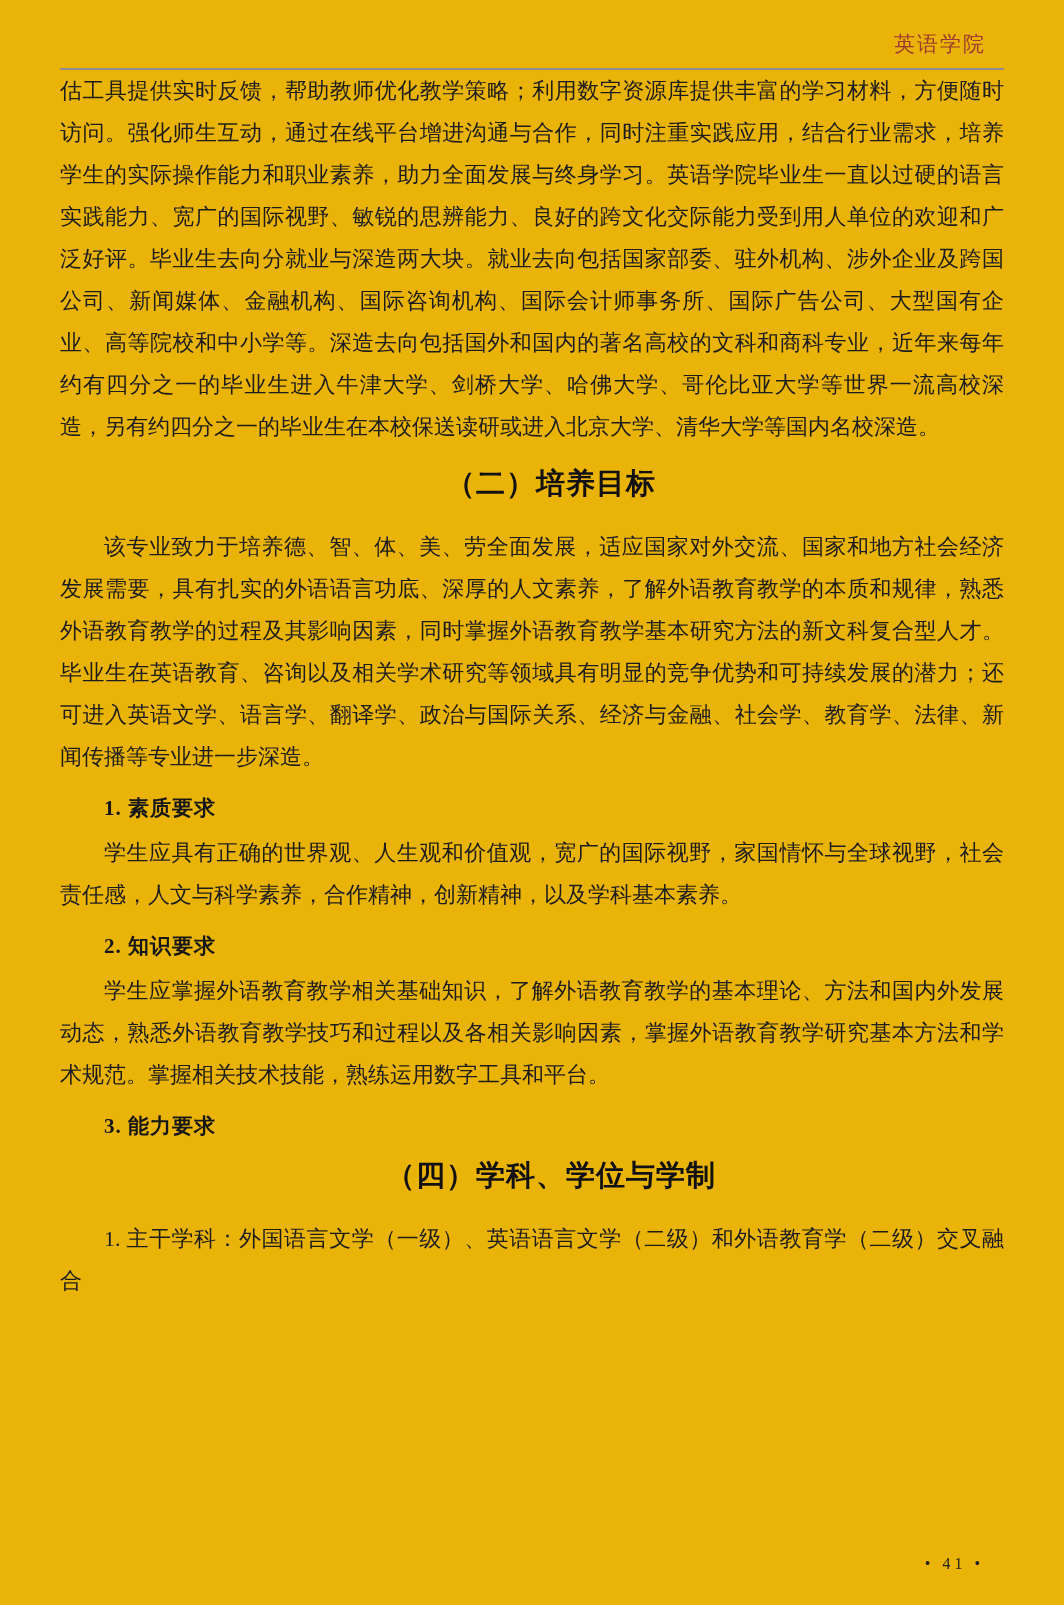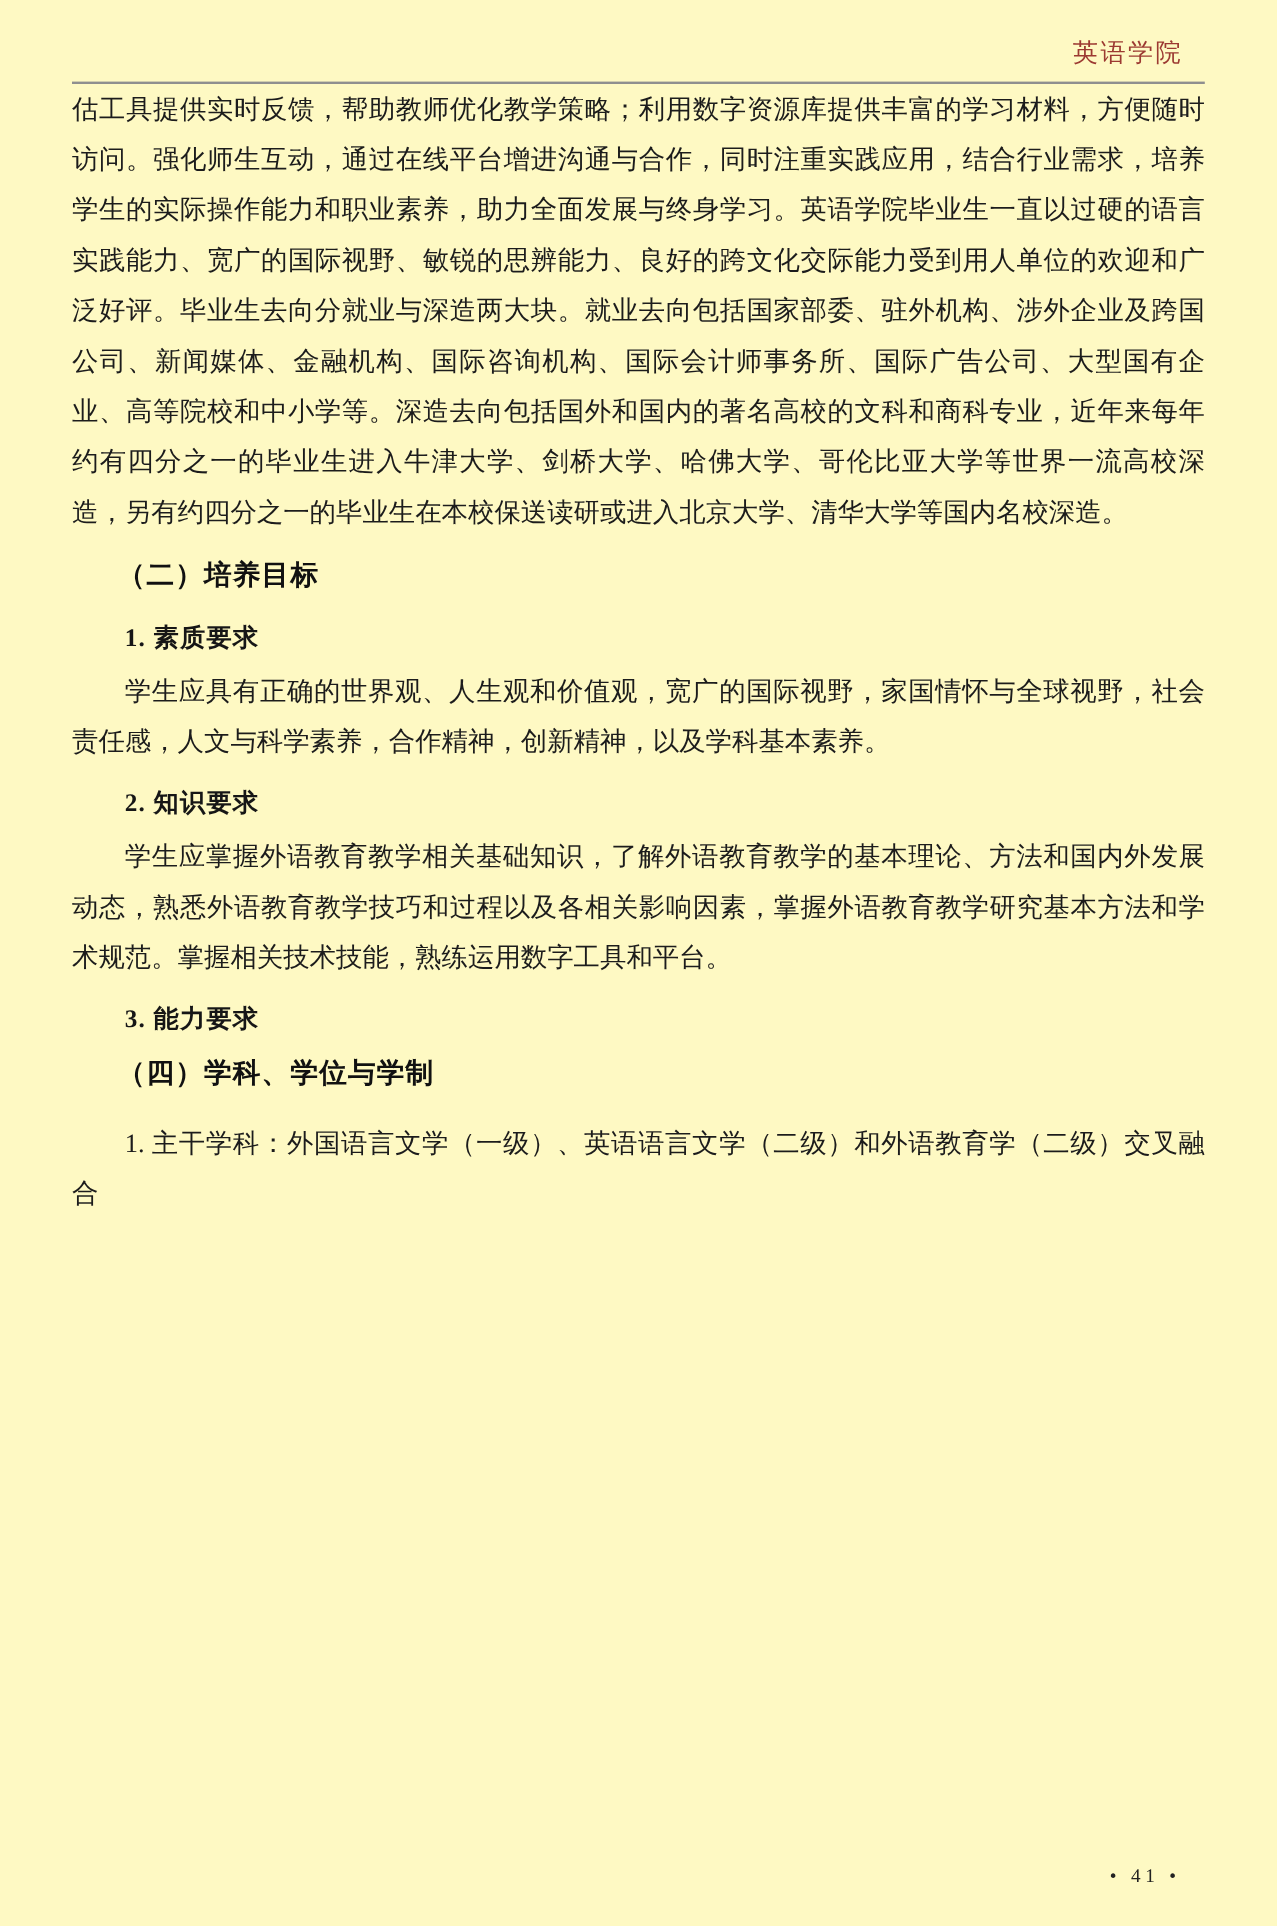--- a/index.html
+++ b/index.html
@@ -13,21 +13,21 @@
     overflow: hidden;
     font-family: "Liberation Serif", "DejaVu Serif", serif;
     color: #1f1f1f;
   }
   .page {
     box-sizing: border-box;
     width: 1064px;
     height: 1605px;
     padding: 30px 60px 0 60px;
     position: relative;
-    background: #fef9c3;
+    background: #eab308;
   }
   .page-header {
     text-align: right;
     padding-right: 18px;
   }
   .college-name {
     font-family: "Liberation Sans", "DejaVu Sans", sans-serif;
     font-size: 21px;
     color: #9c3a32;
     letter-spacing: 2px;
@@ -44,26 +44,27 @@
     line-height: 42px;
     text-align: justify;
     margin: 0;
     color: #1c1c1c;
   }
   .indent {
     text-indent: 2em;
   }
   .section-heading {
     font-family: "Liberation Sans", "DejaVu Sans", sans-serif;
-    font-size: 23px;
+    font-size: 29px;
     font-weight: bold;
     color: #111111;
     margin: 16px 0 22px 0;
     padding-left: 38px;
     letter-spacing: 1px;
+    text-align: center;
   }
   .sub-heading {
     font-family: "Liberation Serif", "DejaVu Serif", serif;
     font-size: 21px;
     font-weight: bold;
     color: #161616;
     margin: 16px 0 10px 0;
     padding-left: 44px;
     letter-spacing: 1px;
   }
@@ -86,20 +87,21 @@
     <span class="college-name">英语学院</span>
   </div>
   <hr class="header-rule">
 
   <div class="content">
 
     <p class="body-para">估工具提供实时反馈，帮助教师优化教学策略；利用数字资源库提供丰富的学习材料，方便随时访问。强化师生互动，通过在线平台增进沟通与合作，同时注重实践应用，结合行业需求，培养学生的实际操作能力和职业素养，助力全面发展与终身学习。英语学院毕业生一直以过硬的语言实践能力、宽广的国际视野、敏锐的思辨能力、良好的跨文化交际能力受到用人单位的欢迎和广泛好评。毕业生去向分就业与深造两大块。就业去向包括国家部委、驻外机构、涉外企业及跨国公司、新闻媒体、金融机构、国际咨询机构、国际会计师事务所、国际广告公司、大型国有企业、高等院校和中小学等。深造去向包括国外和国内的著名高校的文科和商科专业，近年来每年约有四分之一的毕业生进入牛津大学、剑桥大学、哈佛大学、哥伦比亚大学等世界一流高校深造，另有约四分之一的毕业生在本校保送读研或进入北京大学、清华大学等国内名校深造。</p>
 
     <h2 class="section-heading">（二）培养目标</h2>
 
+    <p class="body-para indent">该专业致力于培养德、智、体、美、劳全面发展，适应国家对外交流、国家和地方社会经济发展需要，具有扎实的外语语言功底、深厚的人文素养，了解外语教育教学的本质和规律，熟悉外语教育教学的过程及其影响因素，同时掌握外语教育教学基本研究方法的新文科复合型人才。毕业生在英语教育、咨询以及相关学术研究等领域具有明显的竞争优势和可持续发展的潜力；还可进入英语文学、语言学、翻译学、政治与国际关系、经济与金融、社会学、教育学、法律、新闻传播等专业进一步深造。</p>
 
 
     <h3 class="sub-heading">1. 素质要求</h3>
 
     <p class="body-para indent">学生应具有正确的世界观、人生观和价值观，宽广的国际视野，家国情怀与全球视野，社会责任感，人文与科学素养，合作精神，创新精神，以及学科基本素养。</p>
 
     <h3 class="sub-heading">2. 知识要求</h3>
 
     <p class="body-para indent">学生应掌握外语教育教学相关基础知识，了解外语教育教学的基本理论、方法和国内外发展动态，熟悉外语教育教学技巧和过程以及各相关影响因素，掌握外语教育教学研究基本方法和学术规范。掌握相关技术技能，熟练运用数字工具和平台。</p>
 

